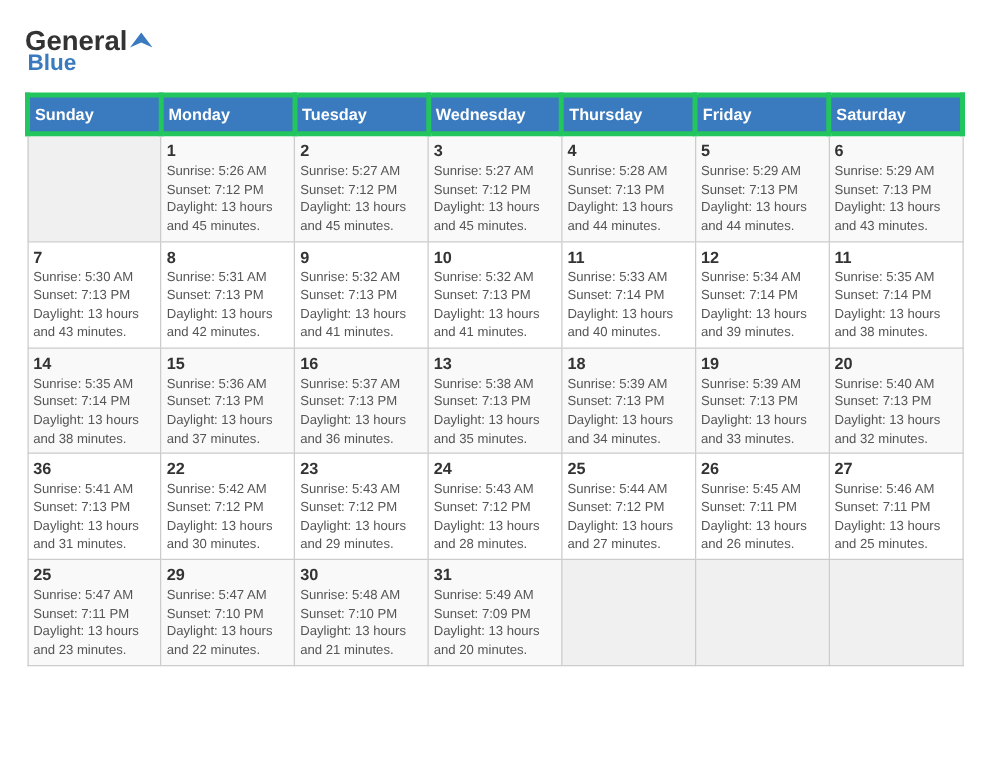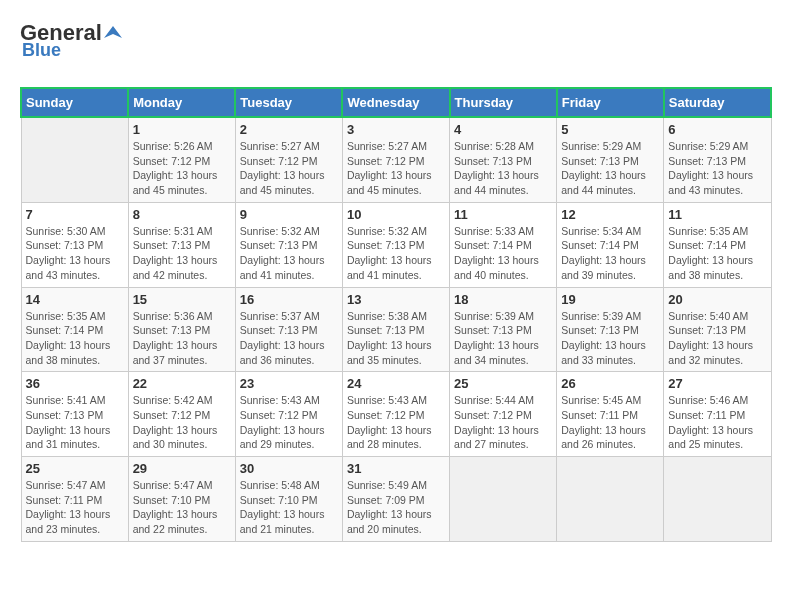--- a/index.html
+++ b/index.html
@@ -7,21 +7,21 @@
       font-family: Arial, sans-serif;
       background: #fff;
       width: 792px;
       min-height: 612px;
       padding: 20px;
     }
     .header-area {
       display: flex;
       justify-content: space-between;
       align-items: flex-start;
-      margin-bottom: 26px;
+      margin-bottom: 13px;
     }
     .logo {
       display: flex;
       flex-direction: column;
       align-items: flex-start;
     }
     .title-area {
       text-align: right;
     }
     .month-title {
@@ -38,21 +38,21 @@
       border-collapse: collapse;
       font-size: 11px;
     }
     thead tr th {
       background-color: #3a7abf;
       color: #fff;
       padding: 6px 4px;
       text-align: left;
       font-size: 13px;
       font-weight: bold;
-      border: 2px solid #22c55e;
+      border: 4px solid #22c55e;
     }
     tbody tr td {
       border: 1px solid #ccc;
       vertical-align: top;
       padding: 4px;
       min-height: 80px;
       width: 107px;
     }
     tbody tr:nth-child(odd) {
       background-color: #f9f9f9;

